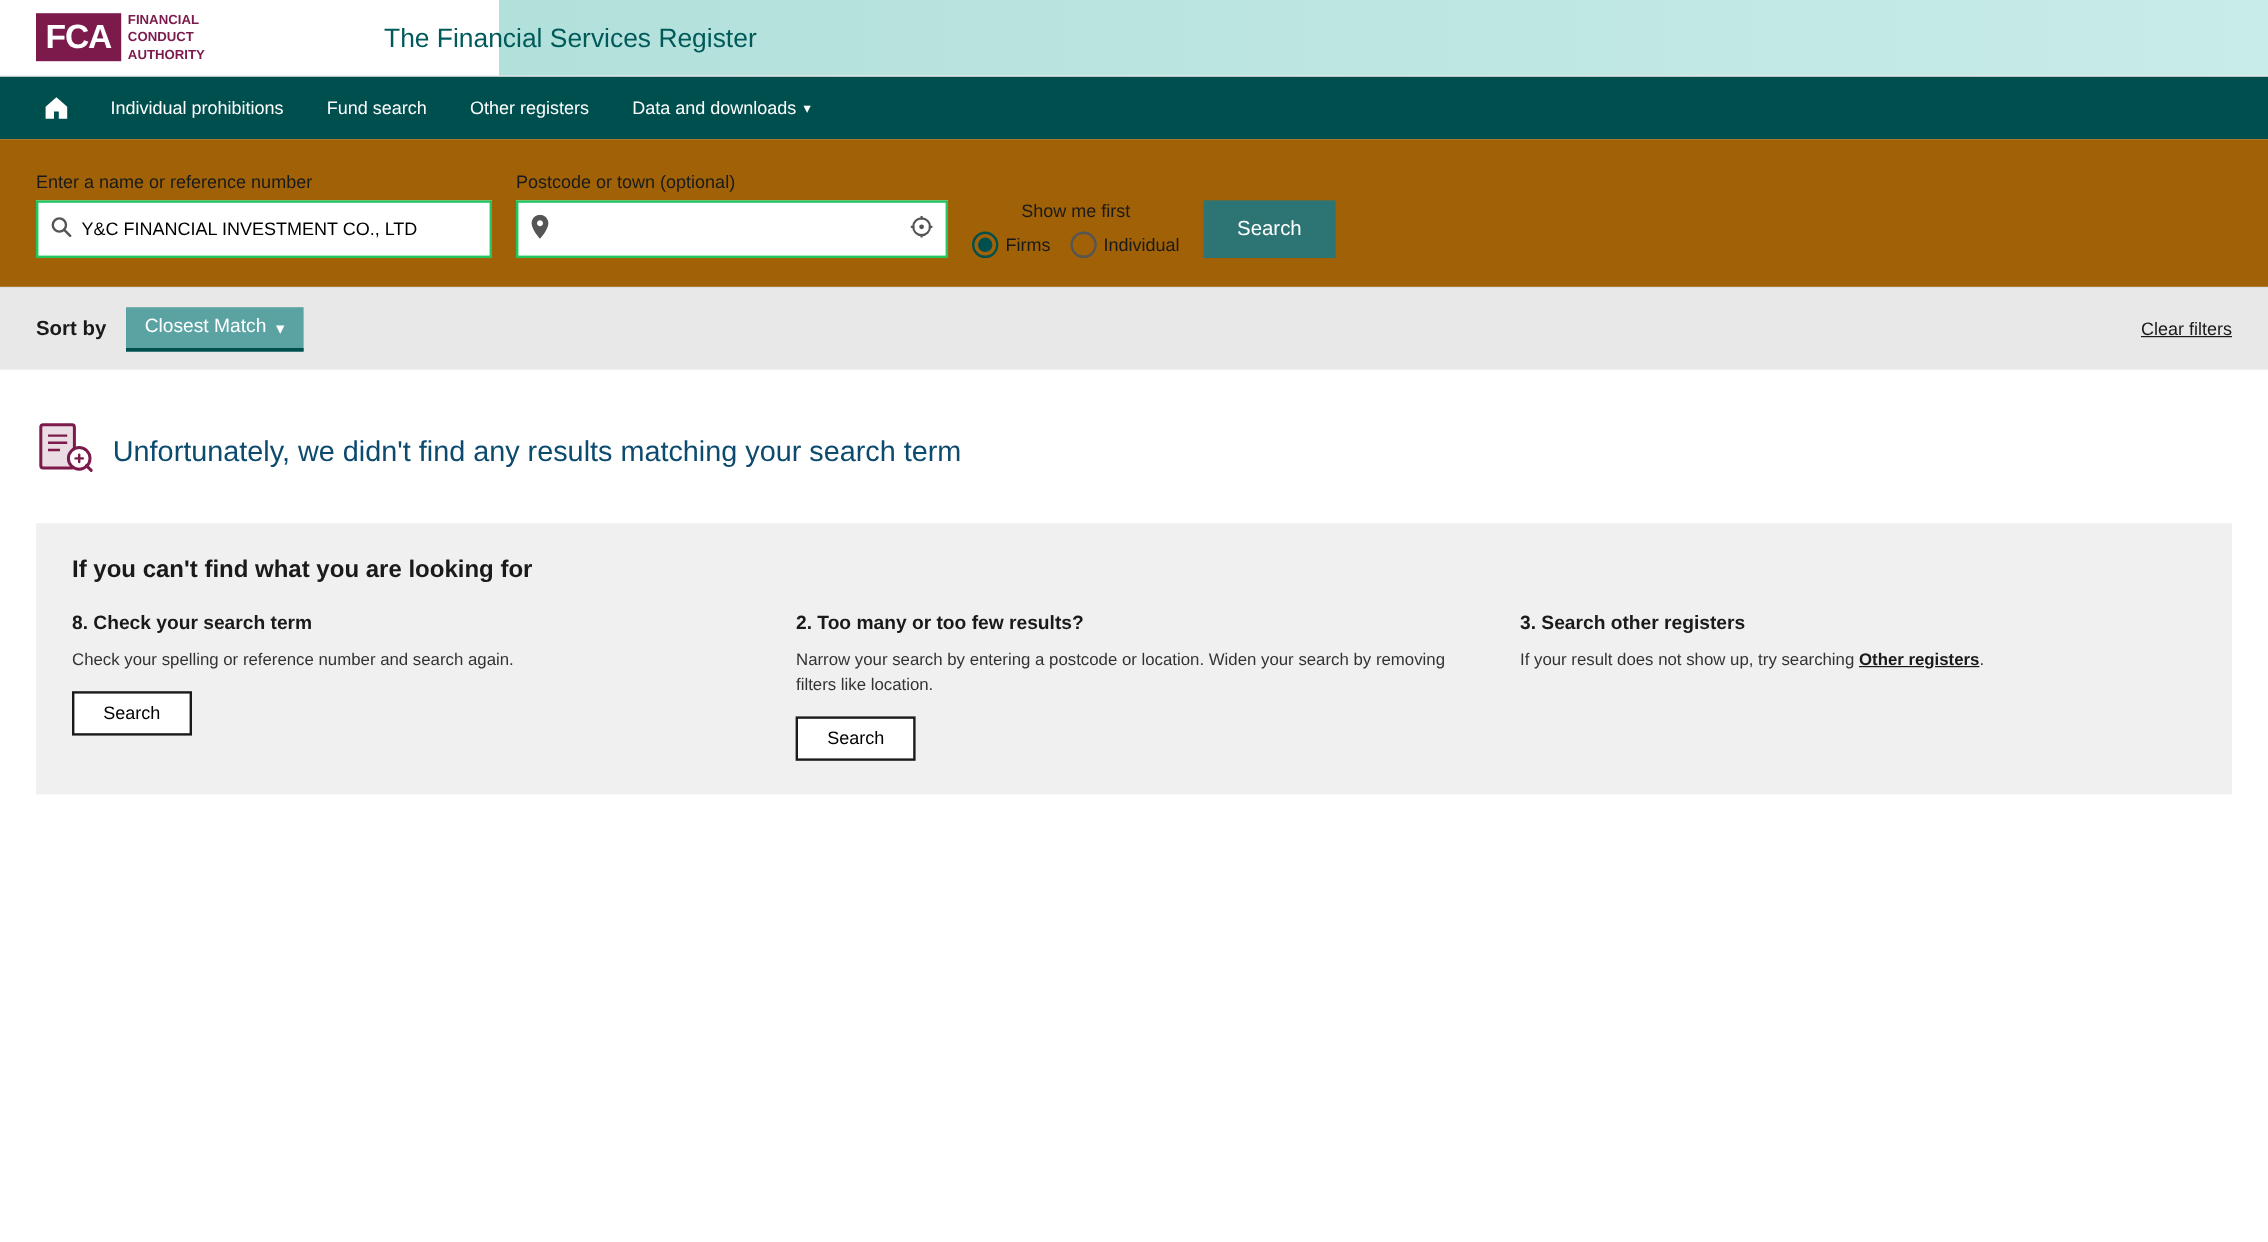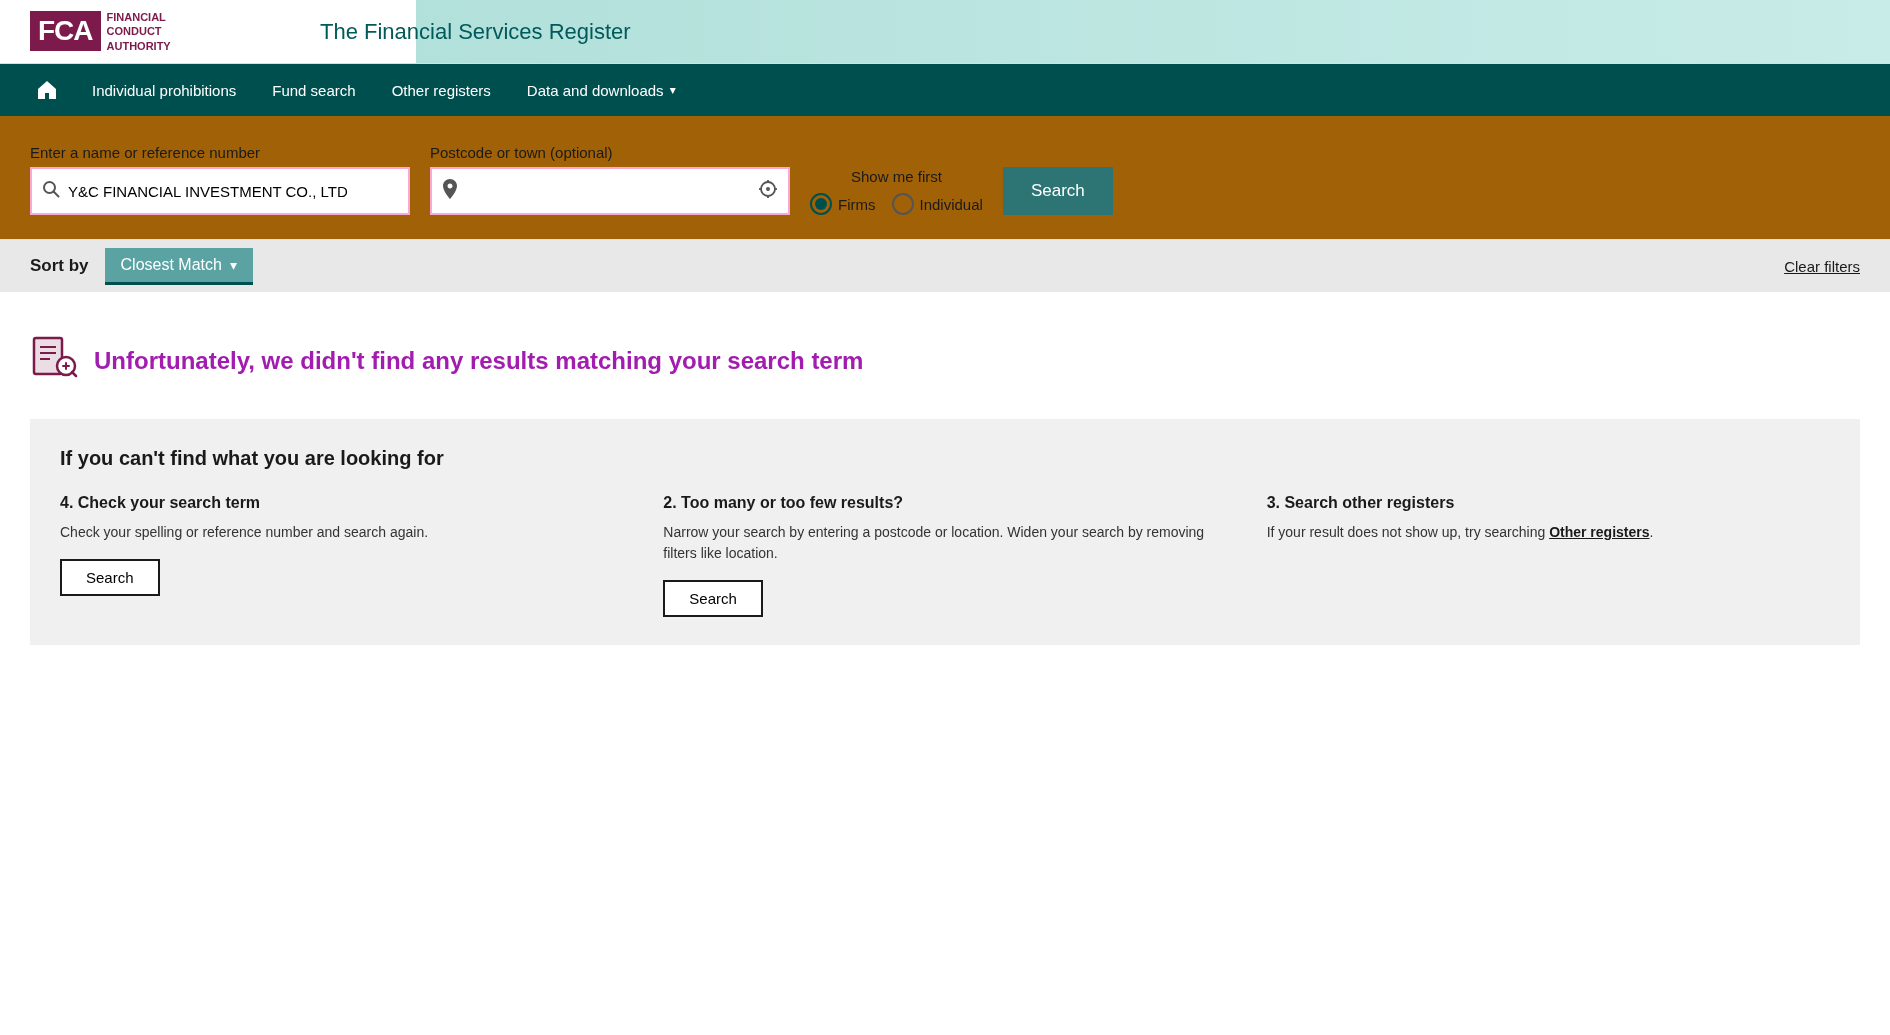--- a/index.html
+++ b/index.html
@@ -103,21 +103,21 @@
       gap: 6px;
     }
     .search-label {
       font-size: 15px;
       color: #1a1a1a;
       font-weight: 400;
     }
     .input-wrapper {
       display: flex;
       align-items: center;
-      border: 2px solid #f9a8d4;
+      border: 2px solid #22c55e;
       padding: 0 10px;
       height: 48px;
       background: #fff;
     }
     .input-wrapper input {
       border: none;
       outline: none;
       font-size: 15px;
       width: 100%;
       background: transparent;
@@ -191,21 +191,21 @@
       white-space: nowrap;
       align-self: flex-end;
     }
 
     
     .sort-bar {
       background: #e8e8e8;
       display: flex;
       align-items: center;
       padding: 0 30px;
-      height: 52px;
+      height: 68px;
       justify-content: space-between;
     }
     .sort-left {
       display: flex;
       align-items: center;
       gap: 16px;
     }
     .sort-label {
       font-size: 17px;
       font-weight: 700;
@@ -241,22 +241,22 @@
       align-items: center;
       gap: 16px;
       margin-bottom: 30px;
     }
     .no-results-icon {
       font-size: 40px;
       color: #7b1a4b;
     }
     .no-results-title {
       font-size: 24px;
-      font-weight: 700;
-      color: #a21caf;
+      font-weight: 400;
+      color: #0c4a6e;
     }
 
     
     .help-box {
       background: #f0f0f0;
       padding: 28px 30px;
       margin: 0 0 0 0;
     }
     .help-box-title {
       font-size: 20px;
@@ -412,21 +412,21 @@
       </svg>
     </span>
     <h1 class="no-results-title">Unfortunately, we didn't find any results matching your search term</h1>
   </div>
 
   <div class="help-box">
     <h2 class="help-box-title">If you can't find what you are looking for</h2>
     <div class="help-columns">
 
       <div class="help-col">
-        <div class="help-col-title">4. Check your search term</div>
+        <div class="help-col-title">8. Check your search term</div>
         <p class="help-col-text">Check your spelling or reference number and search again.</p>
         <button class="help-search-btn">Search</button>
       </div>
 
       <div class="help-col">
         <div class="help-col-title">2. Too many or too few results?</div>
         <p class="help-col-text">Narrow your search by entering a postcode or location. Widen your search by removing filters like location.</p>
         <button class="help-search-btn">Search</button>
       </div>
 

